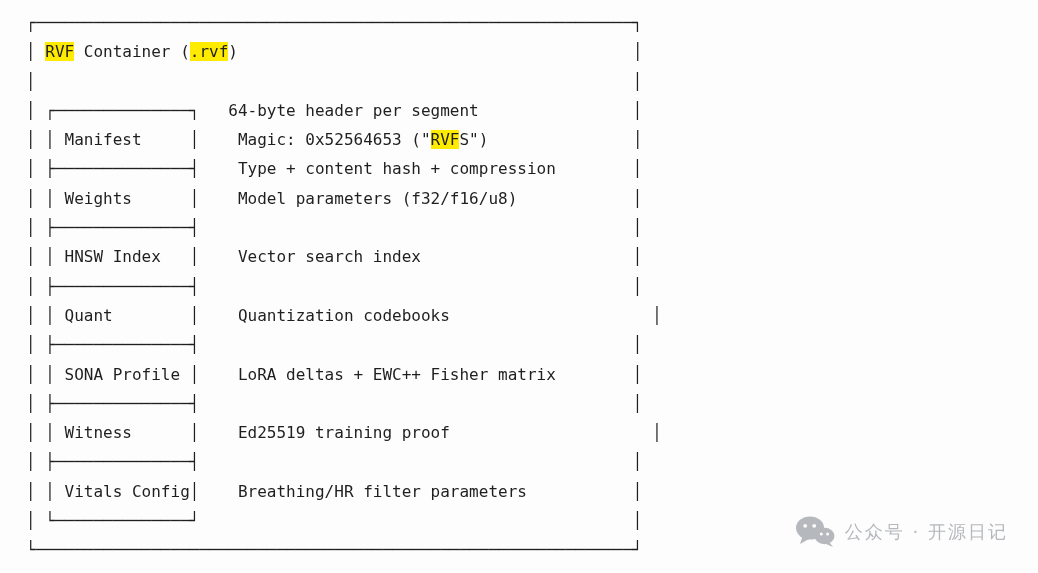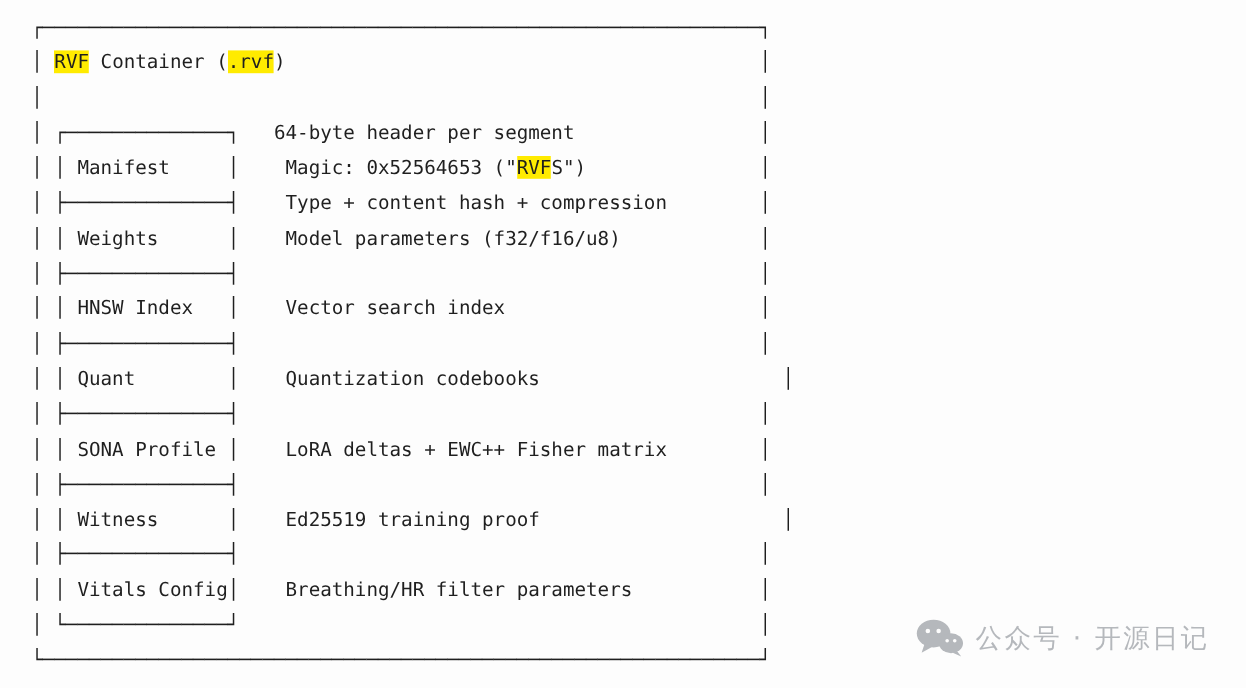--- a/index.html
+++ b/index.html
@@ -28,21 +28,21 @@
   }
   .ascii div { white-space: pre; }
   .watermark {
     position: absolute;
     right: 30px;
     bottom: 24px;
     display: flex;
     align-items: center;
     gap: 10px;
     font-family: "DejaVu Sans", "Liberation Sans", sans-serif;
-    font-size: 22px;
+    font-size: 18px;
     font-weight: 500;
     letter-spacing: 2px;
     user-select: none;
   }
   .wm-icon { display: inline-flex; align-items: center; }
 </style>
 </head>
 <body style="background: rgb(253, 253, 253);">
 
 <div class="page">

